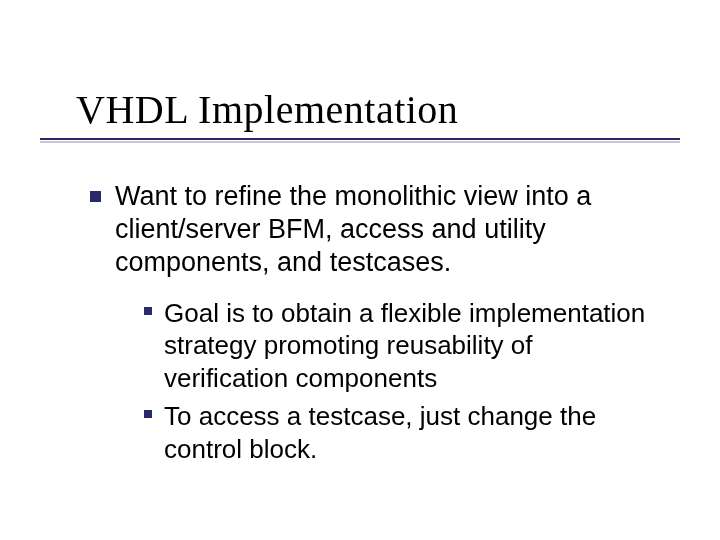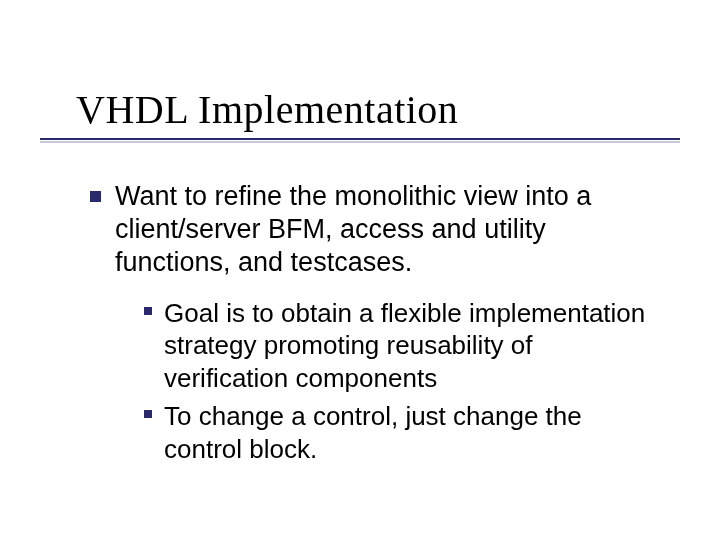--- a/index.html
+++ b/index.html
@@ -101,29 +101,29 @@
   <div class="title-wrap">
     <h1 class="title">VHDL Implementation</h1>
   </div>
   <div class="title-rule"></div>
   <div class="title-rule-shadow"></div>
 
   <div class="body">
 
     <div class="lvl1">
       <div class="bullet"></div>
-      <div class="text">Want to refine the monolithic view into a client/server BFM, access and utility functions, and testcases.</div>
+      <div class="text">Want to refine the monolithic view into a client/server BFM, access and utility components, and testcases.</div>
     </div>
 
     <div class="sub">
       <div class="lvl2">
         <div class="bullet"></div>
         <div class="text">Goal is to obtain a flexible implementation strategy promoting reusability of verification components</div>
       </div>
       <div class="lvl2">
         <div class="bullet"></div>
-        <div class="text">To change a control, just change the control block.</div>
+        <div class="text">To access a testcase, just change the control block.</div>
       </div>
     </div>
 
   </div>
 
 </div>
 
 </body></html>

